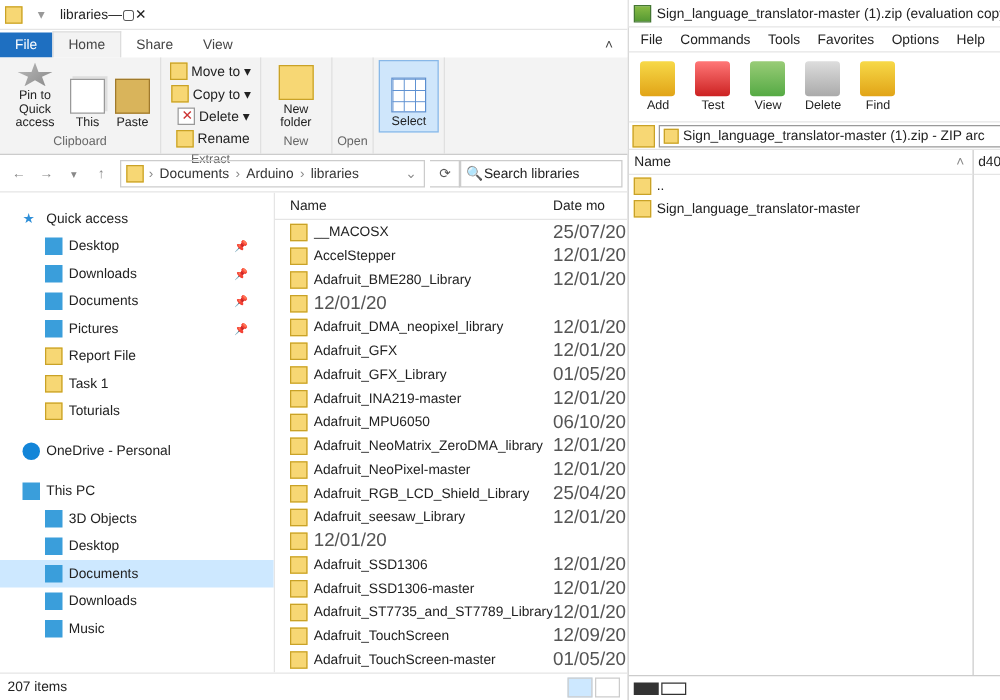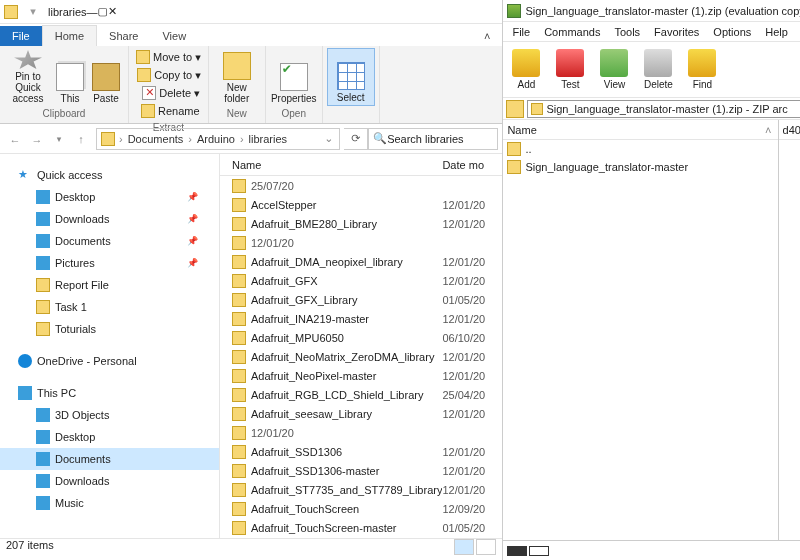--- a/index.html
+++ b/index.html
@@ -71,23 +71,23 @@
 .flist{flex:1;display:flex;flex-direction:column;overflow:hidden}
 .cols{height:22px;display:flex;align-items:center;border-bottom:1px solid #e5e5e5;font-size:11px;color:#444;padding-left:12px}
 .cols .c1{flex:1}
 .cols .c2{width:60px}
 .rows{flex:1;overflow-y:auto}
 .rows::-webkit-scrollbar{width:14px}
 .rows::-webkit-scrollbar-thumb{background:#ccc}
 .frow{display:flex;align-items:center;height:19px;padding-left:12px}
 .frow .ficon{width:14px;height:14px;margin-right:5px;background:#f7d774;border:1px solid #c9a227}
 .frow .fname{flex:1;font-size:11px;white-space:nowrap;overflow:hidden;text-overflow:ellipsis}
-.frow .fdate{width:60px;font-size:11px;color:#555}
-
-.status{height:22px;border-top:1px solid #e5e5e5;display:flex;align-items:flex-start;padding:0 6px;font-size:11px;color:#555}
+.frow .fdate{width:60px;font-size:15px;color:#555}
+
+.status{height:22px;border-top:1px solid #e5e5e5;display:flex;align-items:center;padding:0 6px;font-size:11px;color:#555}
 .status .vbtn{width:20px;height:16px;border:1px solid #ccc;margin-left:2px}
 .status .sp{flex:1}
 .status .vbtn.act{background:#cde8ff}
 
 .wtitle{height:22px;background:#fff;display:flex;align-items:center;border-bottom:1px solid #e5e5e5}
 .wtitle .wicon{width:14px;height:14px;margin:0 4px;background:linear-gradient(#8b4,#593);border:1px solid #473}
 .wtitle .wtxt{flex:1;font-size:11px;white-space:nowrap;overflow:hidden}
 .wmenu{height:20px;display:flex;align-items:center;padding:0 2px;border-bottom:1px solid #e5e5e5}
 .wmenu span{padding:0 7px;font-size:11px}
 .wtool{height:56px;display:flex;align-items:center;padding:0 2px;border-bottom:1px solid #e5e5e5;gap:2px}
@@ -180,26 +180,20 @@
     <div class="group">
       <div class="row">
         <div class="bigbtn">
             <div class="bicon i-folder"></div>
             <span>New folder</span>
           </div>
       </div>
       <div class="lbl">New</div>
     </div>
     <div class="group">
-      <div class="row">
-        <div class="bigbtn">
-            <div class="bicon i-check"></div>
-            <span>Properties</span>
-          </div>
-      </div>
       <div class="lbl">Open</div>
     </div>
     <div class="group">
       <div class="row">
         <div class="bigbtn sel">
             <div class="bicon i-grid"></div>
             <span>Select</span>
           </div>
       </div>
       <div class="lbl">&nbsp;</div>
@@ -306,20 +300,21 @@
     </div>
 
     <div class="flist">
       <div class="cols">
         <div class="c1">Name</div>
         <div class="c2">Date mo</div>
       </div>
       <div class="rows" id="rows">
           <div class="frow">
             <div class="ficon"></div>
+            <div class="fname">__MACOSX</div>
             <div class="fdate">25/07/20</div>
           </div>
           <div class="frow">
             <div class="ficon"></div>
             <div class="fname">AccelStepper</div>
             <div class="fdate">12/01/20</div>
           </div>
           <div class="frow">
             <div class="ficon"></div>
             <div class="fname">Adafruit_BME280_Library</div>

